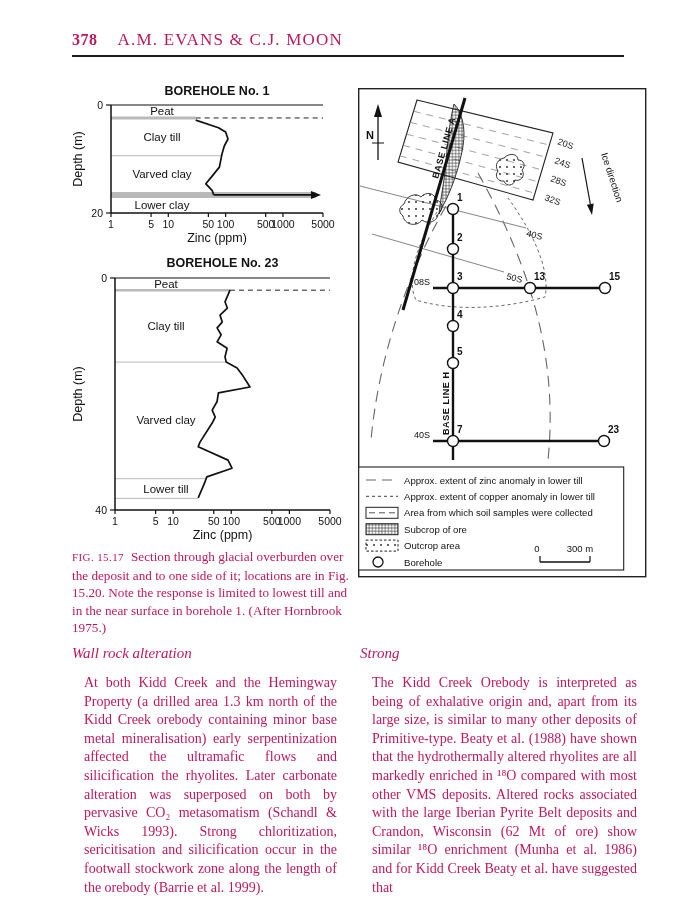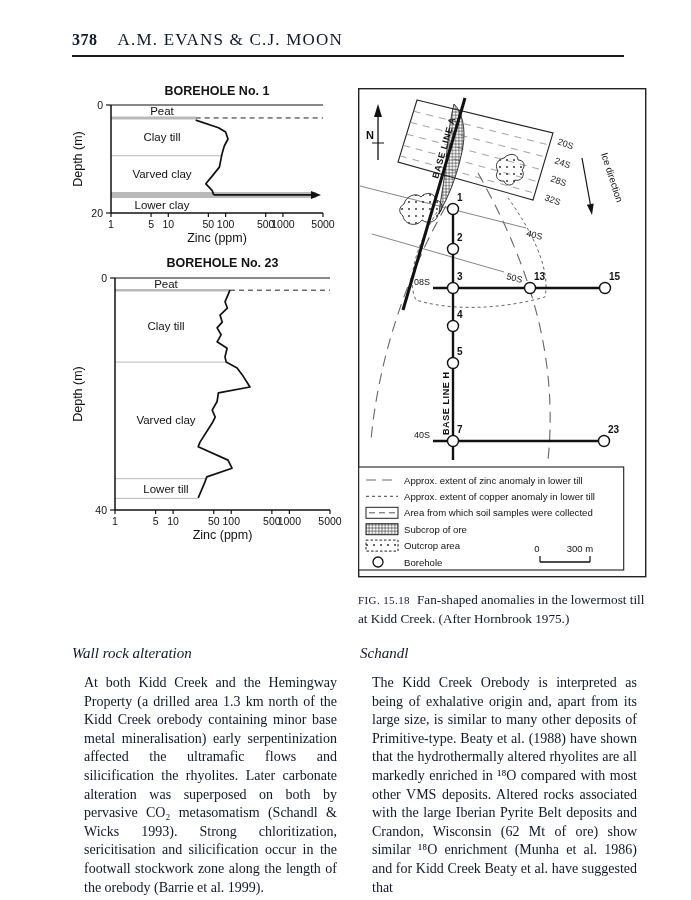--- a/index.html
+++ b/index.html
@@ -1,17 +1,17 @@
 <!DOCTYPE html>
 <html><head>
 <meta charset="utf-8">
 <style>
   html,body{margin:0;padding:0;background:#e8e8e8;}
   .page{position:relative;width:691px;height:900px;background:#ffffff;overflow:hidden;
-        font-family:"Liberation Serif","DejaVu Serif",serif;color:#0f172a;}
+        font-family:"Liberation Serif","DejaVu Serif",serif;color:#be185d;}
   .running-head{position:absolute;left:72px;top:30px;width:553px;display:flex;align-items:baseline;}
   .pagenum{font-size:16px;font-weight:bold;margin-right:20px;letter-spacing:.5px;}
   .authors{font-size:17px;letter-spacing:1.2px;}
   .rule{position:absolute;left:72px;top:55px;width:552px;border-top:2px solid #1c1c1c;}
   .chart{position:absolute;overflow:visible;}
   #chart1{left:70px;top:82px;}
   #chart2{left:70px;top:253px;}
   #map{left:358px;top:88px;position:absolute;}
   .ct-title{font:bold 12.5px "Liberation Sans",sans-serif;fill:#111;}
   .ct-tick{font:10.5px "Liberation Sans",sans-serif;fill:#111;}
@@ -116,20 +116,21 @@
       <text x="260" y="272" class="ct-tick" text-anchor="middle">5000</text>
       <text x="152.5" y="286" class="ct-xlabel" text-anchor="middle">Zinc (ppm)</text>
       <text class="ct-xlabel" text-anchor="middle" transform="translate(12,141) rotate(-90)">Depth (m)</text>
       <polyline points="160.0,37.2 155.0,48.8 157.4,55.2 150.0,62.1 152.2,69.1 147.1,74.9 151.1,81.8 147.1,88.8 157.1,95.2 155.0,103.9 156.2,109.1 167.1,114.9 172.3,121.9 180.0,134.0 148.4,139.8 147.1,148.5 142.2,157.2 145.2,164.2 142.2,170.0 130.0,189.1 128.2,193.8 158.0,207.1 162.0,215.2 136.8,223.9 134.7,229.7 128.2,244.8" fill="none" stroke="#111" stroke-width="1.7" stroke-linejoin="round"></polyline>
       <text x="96" y="35.09" class="ct-layer" text-anchor="middle">Peat</text>
       <text x="96" y="77.14" class="ct-layer" text-anchor="middle">Clay till</text>
       <text x="96" y="171.39000000000001" class="ct-layer" text-anchor="middle">Varved clay</text>
       <text x="96" y="239.54" class="ct-layer" text-anchor="middle">Lower till</text>
     </svg>
 
+  <p class="caption cap1"><span class="figlabel">FIG. 15.17</span><span>Section through glacial overburden over the deposit and to one side of it; locations are in Fig. 15.20. Note the response is limited to lowest till and in the near surface in borehole 1. (After Hornbrook 1975.)</span></p>
 
   <svg id="map" width="291" height="490" viewBox="0 0 291 490">
     <defs>
       <pattern id="hatch" width="3.2" height="3.2" patternUnits="userSpaceOnUse">
         <path d="M0,1.6 H3.2 M1.6,0 V3.2" stroke="#333" stroke-width="0.6"></path>
       </pattern>
       <pattern id="dots" width="7" height="7" patternUnits="userSpaceOnUse">
         <circle cx="2" cy="2" r="1" fill="#333"></circle>
       </pattern>
     </defs>
@@ -242,25 +243,24 @@
           <rect x="8" y="452.1" width="32" height="11" fill="url(#dots)" stroke="#222" stroke-width="1" stroke-dasharray="2.5,2"></rect>
           <text x="46" y="461.1" class="m-leg">Outcrop area</text>
         </g>
         <g>
           <circle cx="20" cy="474" r="5" fill="#fff" stroke="#111" stroke-width="1.3"></circle>
           <text x="46" y="477.5" class="m-leg">Borehole</text>
         </g>
       </g>
   </svg>
 
-  <p class="caption cap2"><span class="figlabel">FIG. 15.18</span><span>Fan-shaped anomalies in the lowermost till at Kidd Creek. (After Hornbrook 1975.)</span></p>
 
   <section class="col left">
     <h2>Wall rock alteration</h2>
     <p>At both Kidd Creek and the Hemingway Property (a drilled area 1.3 km north of the Kidd Creek orebody containing minor base metal mineralisation) early serpentinization affected the ultramafic flows and silicification the rhyolites. Later carbonate alteration was superposed on both by pervasive CO₂ metasomatism (Schandl &amp; Wicks 1993). Strong chloritization, sericitisation and silicification occur in the footwall stockwork zone along the length of the orebody (Barrie et al. 1999).</p>
   </section>
 
   <section class="col right">
-    <h2>Schandl</h2>
+    <h2>Strong</h2>
     <p>The Kidd Creek Orebody is interpreted as being of exhalative origin and, apart from its large size, is similar to many other deposits of Primitive-type. Beaty et al. (1988) have shown that the hydrothermally altered rhyolites are all markedly enriched in ¹⁸O compared with most other VMS deposits. Altered rocks associated with the large Iberian Pyrite Belt deposits and Crandon, Wisconsin (62 Mt of ore) show similar ¹⁸O enrichment (Munha et al. 1986) and for Kidd Creek Beaty et al. have suggested that</p>
   </section>
 
 </div>
 
 </body></html>

